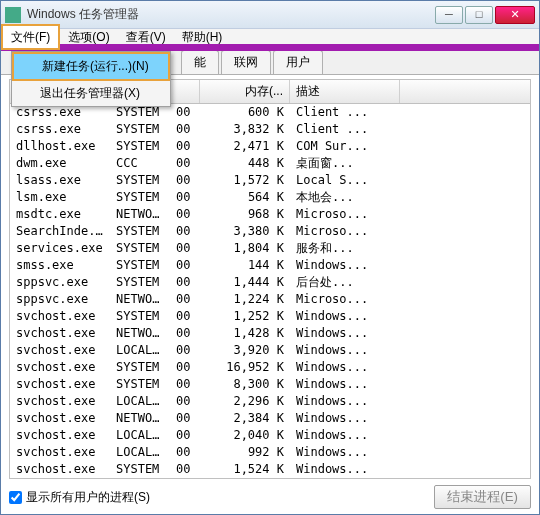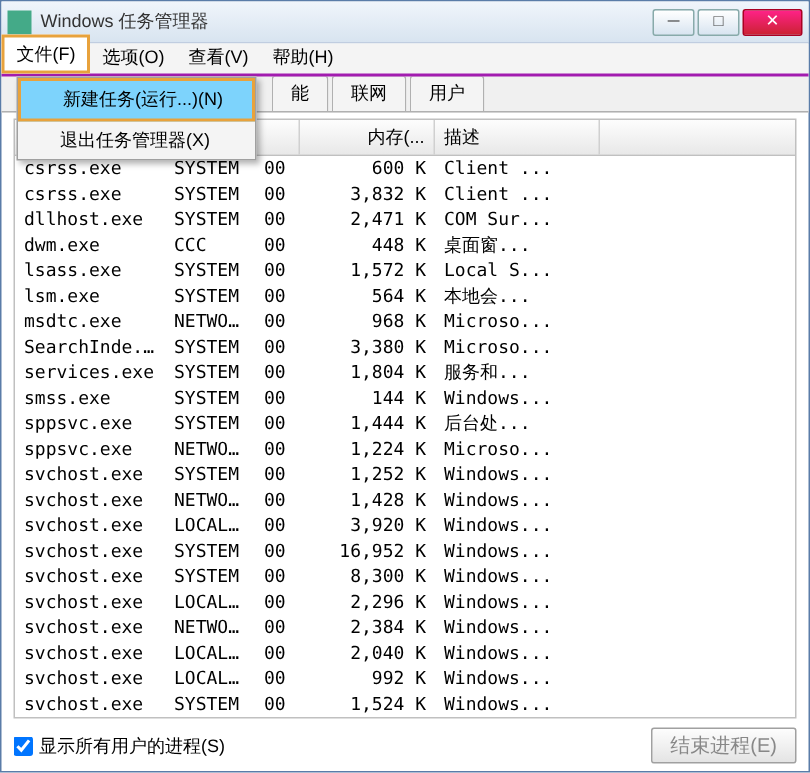--- a/index.html
+++ b/index.html
@@ -4,21 +4,21 @@
 <style>
 * { box-sizing: border-box; margin: 0; padding: 0; }
 body { font-family: "Microsoft YaHei", Tahoma, sans-serif; font-size: 12px; background: #fff; }
 .window { width: 540px; height: 515px; border: 1px solid #5a7ca8; background: #fff; position: relative; }
 .titlebar { height: 28px; background: linear-gradient(#f0f5fb,#d8e4f0); display: flex; align-items: center; padding: 0 4px; border-bottom: 1px solid #c0cde0; }
 .title-icon { width: 16px; height: 16px; background: #4a8; margin-right: 6px; display: inline-block; }
 .title-text { flex: 1; color: #333; }
 .win-btns { display: flex; gap: 2px; }
 .win-btn { width: 28px; height: 18px; border: 1px solid #8aa; background: linear-gradient(#fff,#d8e4f0); border-radius: 2px; text-align: center; line-height: 14px; font-size: 11px; color: #444; cursor: pointer; }
 .win-btn.close { width: 40px; background: linear-gradient(#f28,#c23); color: #fff; border-color: #a02; }
-.menubar { height: 22px; display: flex; align-items: flex-end; border-bottom: 2px solid #a21caf; background: #f4f4f4; position: relative; }
+.menubar { height: 22px; display: flex; align-items: center; border-bottom: 7px solid #a21caf; background: #f4f4f4; position: relative; }
 .menu-item { padding: 0 8px; line-height: 22px; cursor: pointer; }
 .menu-item.open { border: 2px solid #e8a23c; background: #fff; }
 .dropdown { position: absolute; top: 22px; left: 10px; width: 160px; background: #f4f4f4; border: 1px solid #a0a0a0; box-shadow: 2px 2px 4px rgba(0,0,0,.3); z-index: 10; }
 .dropdown-item { padding: 4px 8px 4px 28px; cursor: pointer; }
 .dropdown-item.hl { border: 2px solid #e8a23c; background: #7dd3fc; }
 .tabbar { height: 24px; display: flex; align-items: flex-end; padding-left: 180px; border-bottom: 1px solid #b0b0b0; background: #f0f0f0; }
 .tab { padding: 3px 12px; border: 1px solid #b0b0b0; border-bottom: none; margin-right: 2px; background: #f4f4f4; border-radius: 3px 3px 0 0; cursor: pointer; }
 .table-wrap { height: 400px; overflow: hidden; border: 1px solid #c0c0c0; margin: 4px 8px 0 8px; position: relative; }
 .thead { display: flex; background: linear-gradient(#fdfdfd,#e8e8e8); border-bottom: 1px solid #c0c0c0; font-weight: normal; }
 .th { padding: 3px 6px; border-right: 1px solid #d0d0d0; overflow: hidden; white-space: nowrap; }

